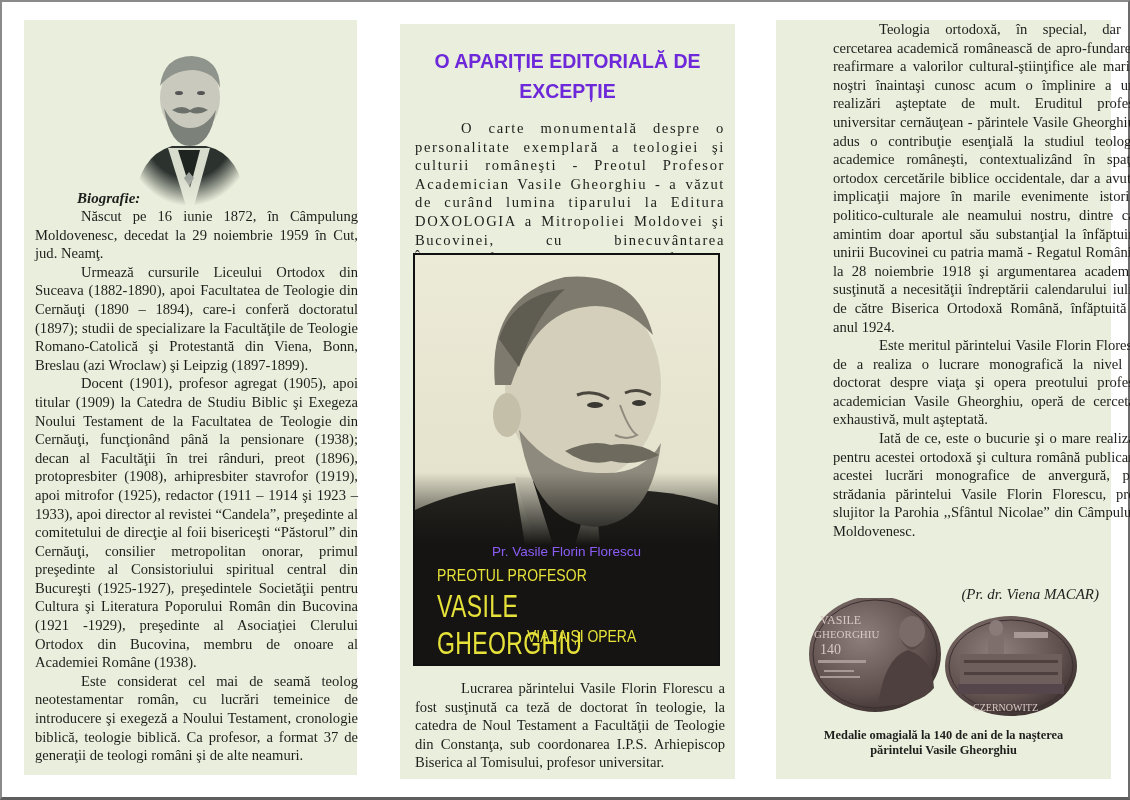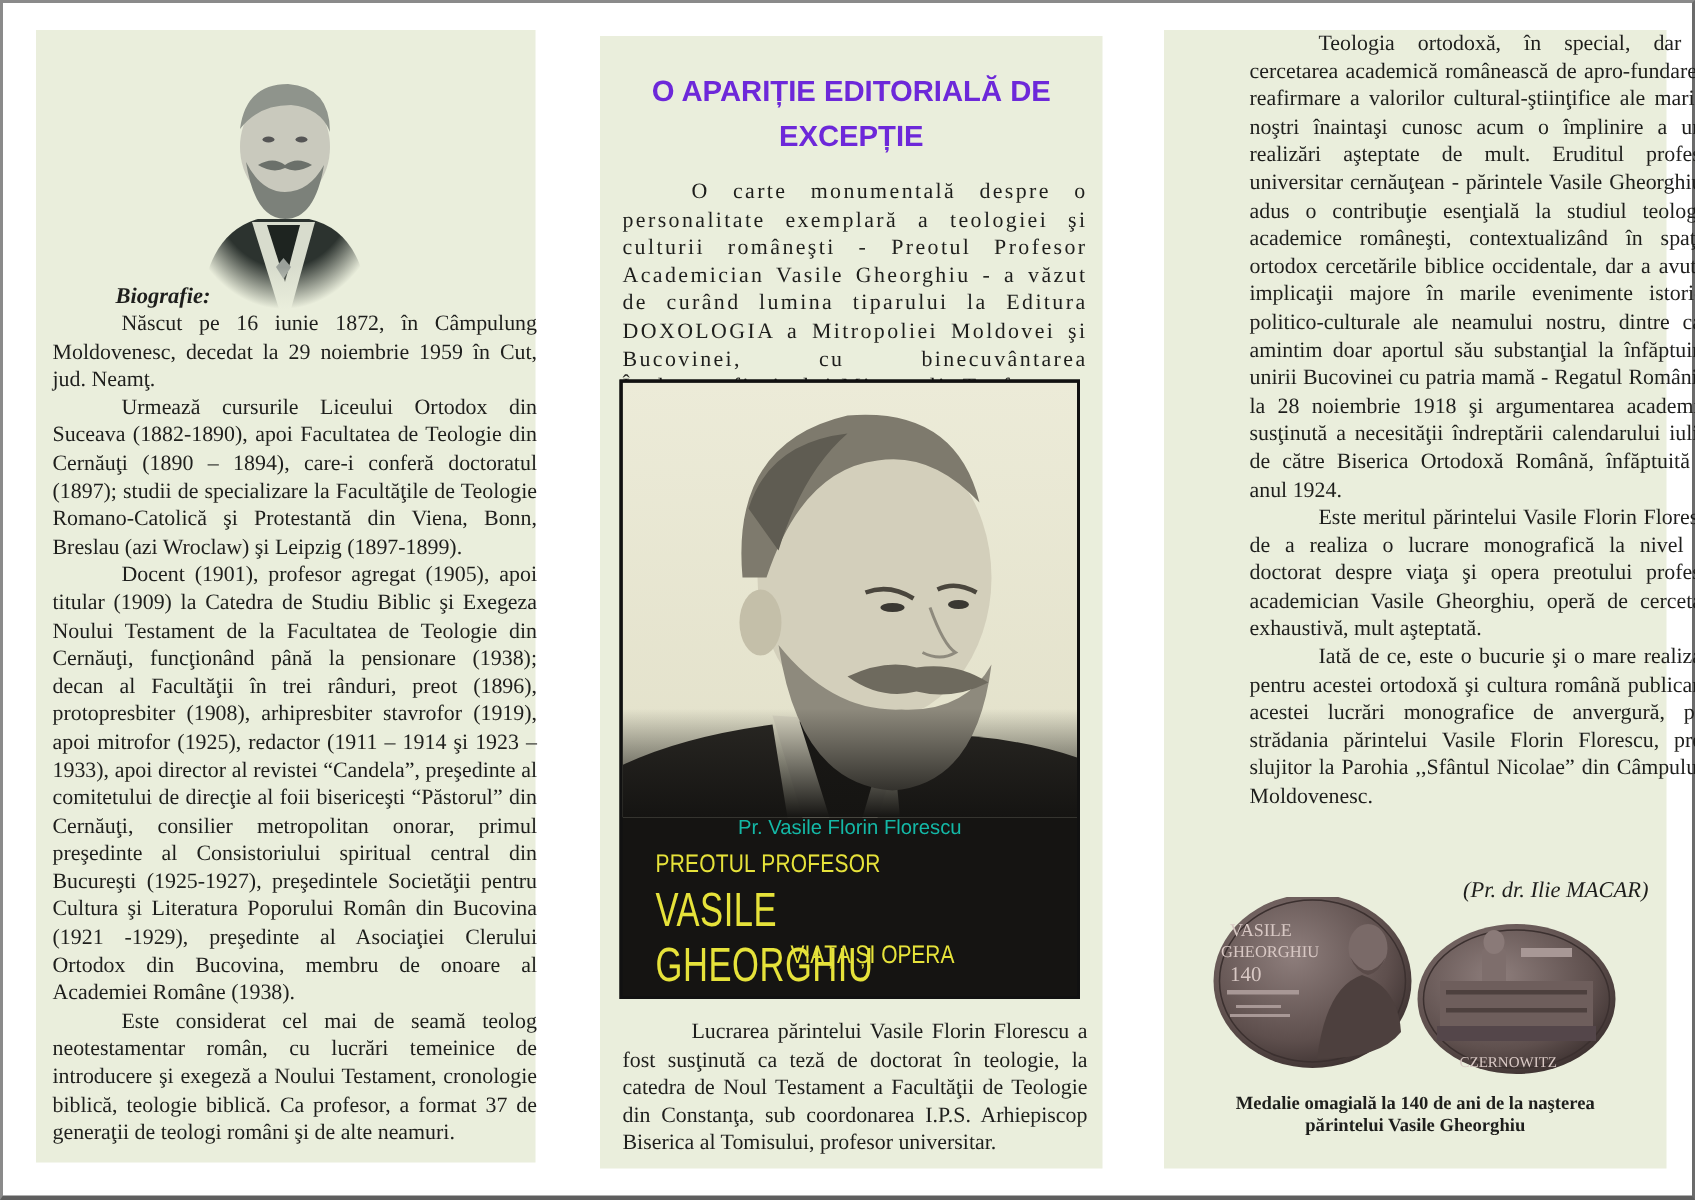--- a/index.html
+++ b/index.html
@@ -40,21 +40,21 @@
   }
   .mid-intro { position: absolute; left: 15px; top: 95px; width: 310px; }
   .mid-intro .para:first-child { letter-spacing: 1.6px; }
   .book-cover {
     position: absolute; left: 13px; top: 229px; width: 307px; height: 413px;
     background: #151412; border: 2px solid #111; overflow: hidden;
   }
   .book-photo { position: absolute; left: 0; top: 0; width: 303px; height: 290px; }
   .cover-author {
     position: absolute; left: 0; top: 289px; width: 303px; text-align: center;
-    font-family: "Liberation Sans", "DejaVu Sans", sans-serif; font-size: 13.5px; color: #14b8a6;
+    font-family: "Liberation Sans", "DejaVu Sans", sans-serif; font-size: 13.5px; color: #8b5cf6;
   }
   .cover-line1, .cover-line2, .cover-line3 {
     position: absolute; font-family: "Liberation Sans", "DejaVu Sans", sans-serif;
     color: #e6e23a; transform-origin: left top;
   }
   .cover-line1 { left: 22px; top: 311px; font-size: 17px; transform: scaleX(0.82); letter-spacing: 0.2px; }
   .cover-line2 { left: 22px; top: 333px; font-size: 32px; transform: scaleX(0.72); letter-spacing: 0.5px; }
   .cover-line3 { left: 112px; top: 372px; font-size: 17px; transform: scaleX(0.82); }
   .mid-outro { position: absolute; left: 15px; top: 655px; width: 310px; }
 
@@ -153,21 +153,21 @@
       <p class="para">Lucrarea părintelui Vasile Florin Florescu a fost susţinută ca teză de doctorat în teologie, la catedra de Noul Testament a Facultăţii de Teologie din Constanţa, sub coordonarea I.P.S. Arhiepiscop Biserica al Tomisului, profesor universitar.</p>
     </div>
   </section>
 
   <section id="panel-right" class="panel">
     <div class="right-text">
       <p class="para">Teologia ortodoxă, în special, dar şi cercetarea academică românească de apro-fundare şi reafirmare a valorilor cultural-ştiinţifice ale marilor noştri înaintaşi cunosc acum o împlinire a unei realizări aşteptate de mult. Eruditul profesor universitar cernăuţean - părintele Vasile Gheorghiu a adus o contribuţie esenţială la studiul teologiei academice româneşti, contextualizând în spaţiul ortodox cercetările biblice occidentale, dar a avut şi implicaţii majore în marile evenimente istorice, politico-culturale ale neamului nostru, dintre care amintim doar aportul său substanţial la înfăptuirea unirii Bucovinei cu patria mamă - Regatul României, la 28 noiembrie 1918 şi argumentarea academică susţinută a necesităţii îndreptării calendarului iulian de către Biserica Ortodoxă Română, înfăptuită în anul 1924.</p>
       <p class="para">Este meritul părintelui Vasile Florin Florescu de a realiza o lucrare monografică la nivel de doctorat despre viaţa şi opera preotului profesor academician Vasile Gheorghiu, operă de cercetare exhaustivă, mult aşteptată.</p>
       <p class="para">Iată de ce, este o bucurie şi o mare realizare pentru acestei ortodoxă şi cultura română publicarea acestei lucrări monografice de anvergură, prin strădania părintelui Vasile Florin Florescu, preot slujitor la Parohia ,,Sfântul Nicolae” din Câmpulung Moldovenesc.</p>
     </div>
-    <div class="signature">(Pr. dr. Ilie MACAR)</div>
+    <div class="signature">(Pr. dr. Viena MACAR)</div>
 
     <svg class="medals" viewBox="0 0 275 120">
       <defs>
         <radialGradient id="bronze1" cx="40%" cy="35%" r="70%">
           <stop offset="0%" stop-color="#8e7e7c"></stop>
           <stop offset="70%" stop-color="#5e4f4d"></stop>
           <stop offset="100%" stop-color="#3b302f"></stop>
         </radialGradient>
       </defs>
       <g>

